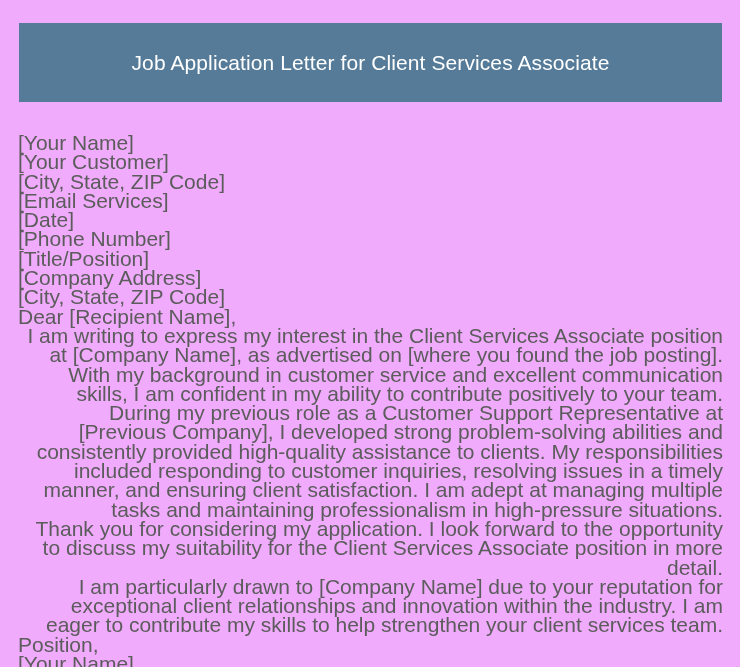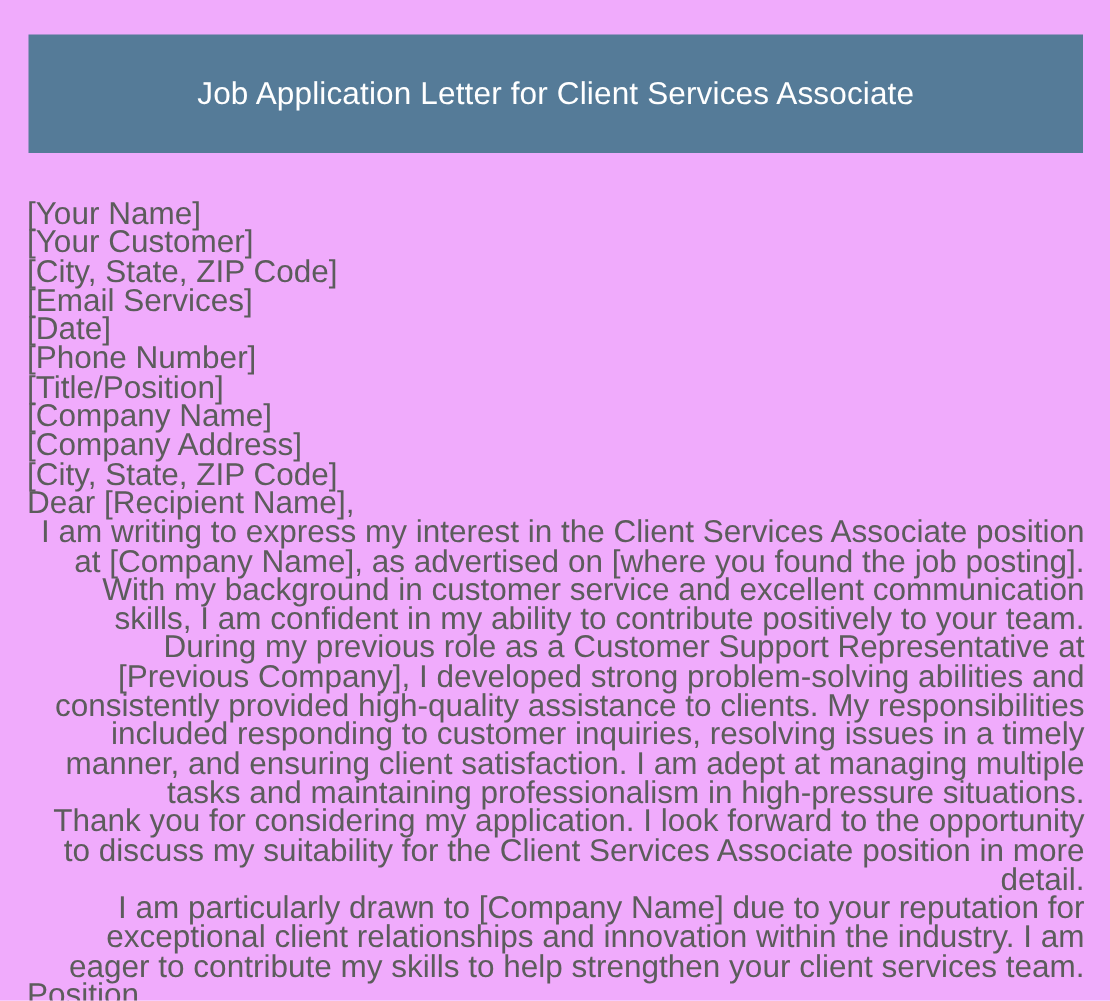--- a/index.html
+++ b/index.html
@@ -93,21 +93,20 @@
       <span class="addr-line">[Your Name]</span>
       <span class="addr-line">[Your Customer]</span>
       <span class="addr-line">[City, State, ZIP Code]</span>
       <span class="addr-line">[Email Services]</span>
       <span class="addr-line">[Date]</span>
       <span class="addr-line">[Phone Number]</span>
     </div>
 
     <div>
       <span class="addr-line">[Title/Position]</span>
-      <span class="addr-line">[Company Name]</span>
       <span class="addr-line">[Company Address]</span>
       <span class="addr-line">[City, State, ZIP Code]</span>
     </div>
 
     <span class="salutation">Dear [Recipient Name],</span>
 
     <p class="para">I am writing to express my interest in the Client Services Associate position at [Company Name], as advertised on [where you found the job posting]. With my background in customer service and excellent communication skills, I am confident in my ability to contribute positively to your team.</p>
     <p class="para">During my previous role as a Customer Support Representative at [Previous Company], I developed strong problem-solving abilities and consistently provided high-quality assistance to clients. My responsibilities included responding to customer inquiries, resolving issues in a timely manner, and ensuring client satisfaction. I am adept at managing multiple tasks and maintaining professionalism in high-pressure situations.</p>
     <p class="para">Thank you for considering my application. I look forward to the opportunity to discuss my suitability for the Client Services Associate position in more detail.</p>
     <p class="para">I am particularly drawn to [Company Name] due to your reputation for exceptional client relationships and innovation within the industry. I am eager to contribute my skills to help strengthen your client services team.</p>

